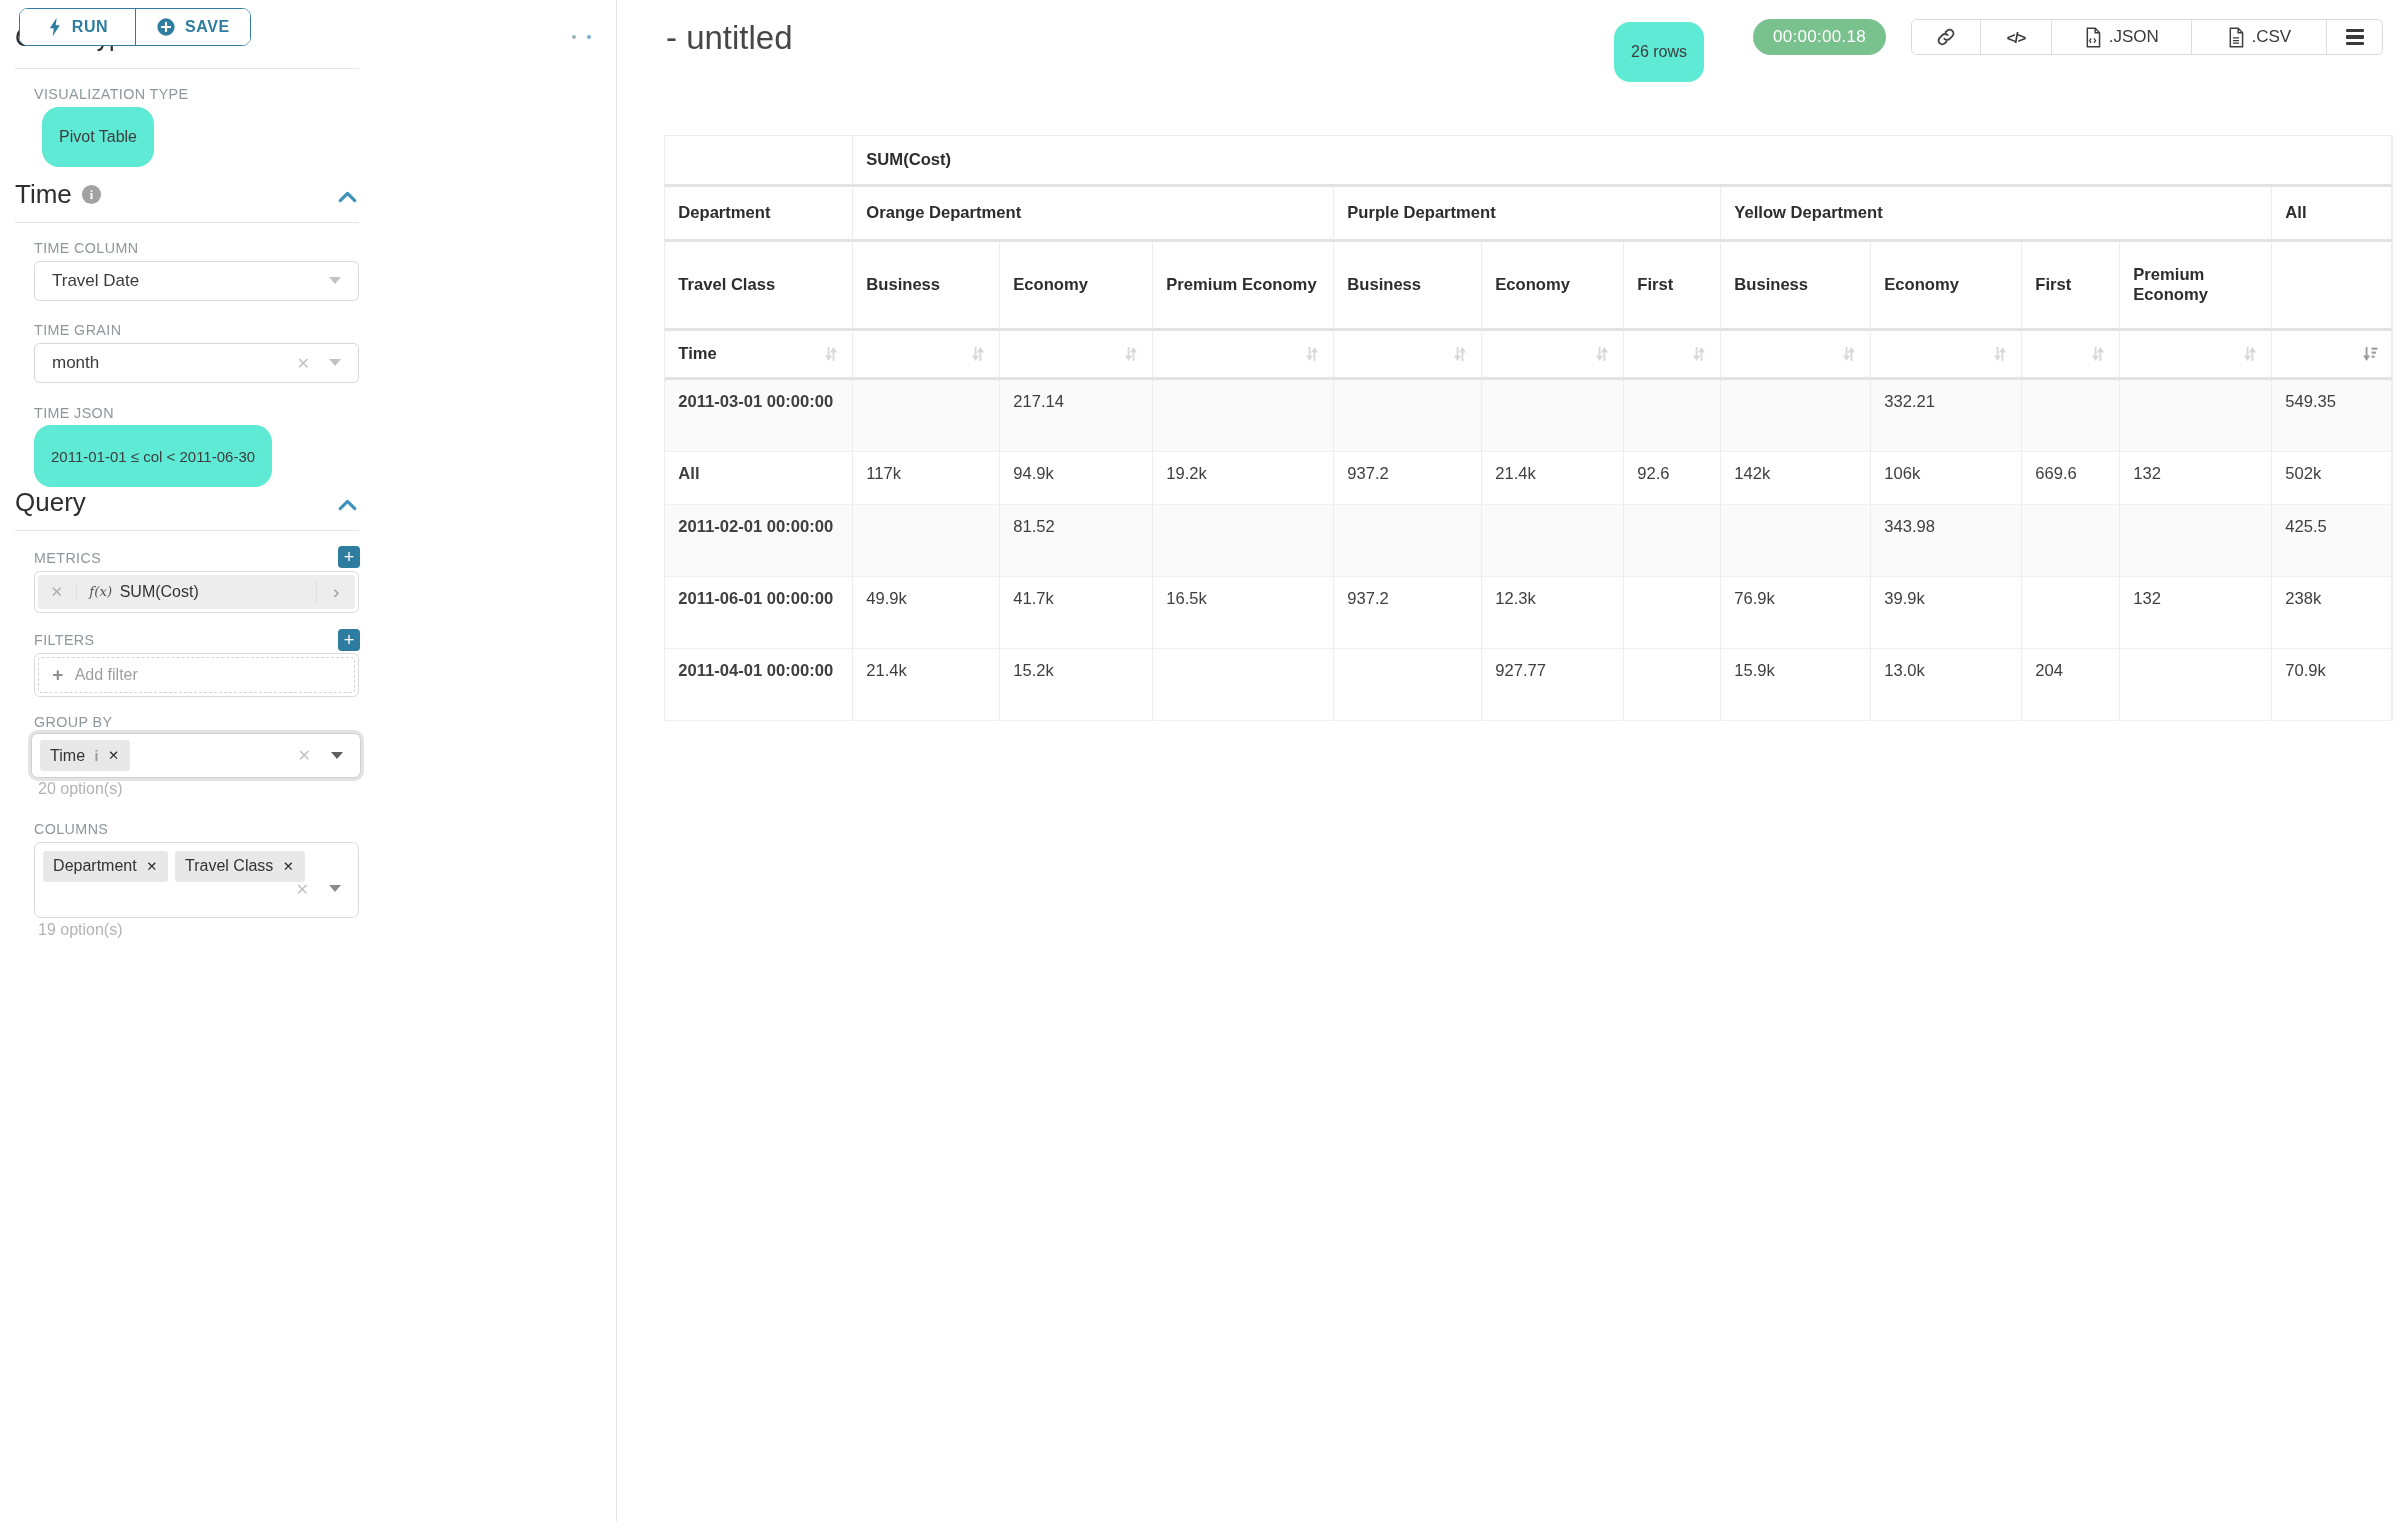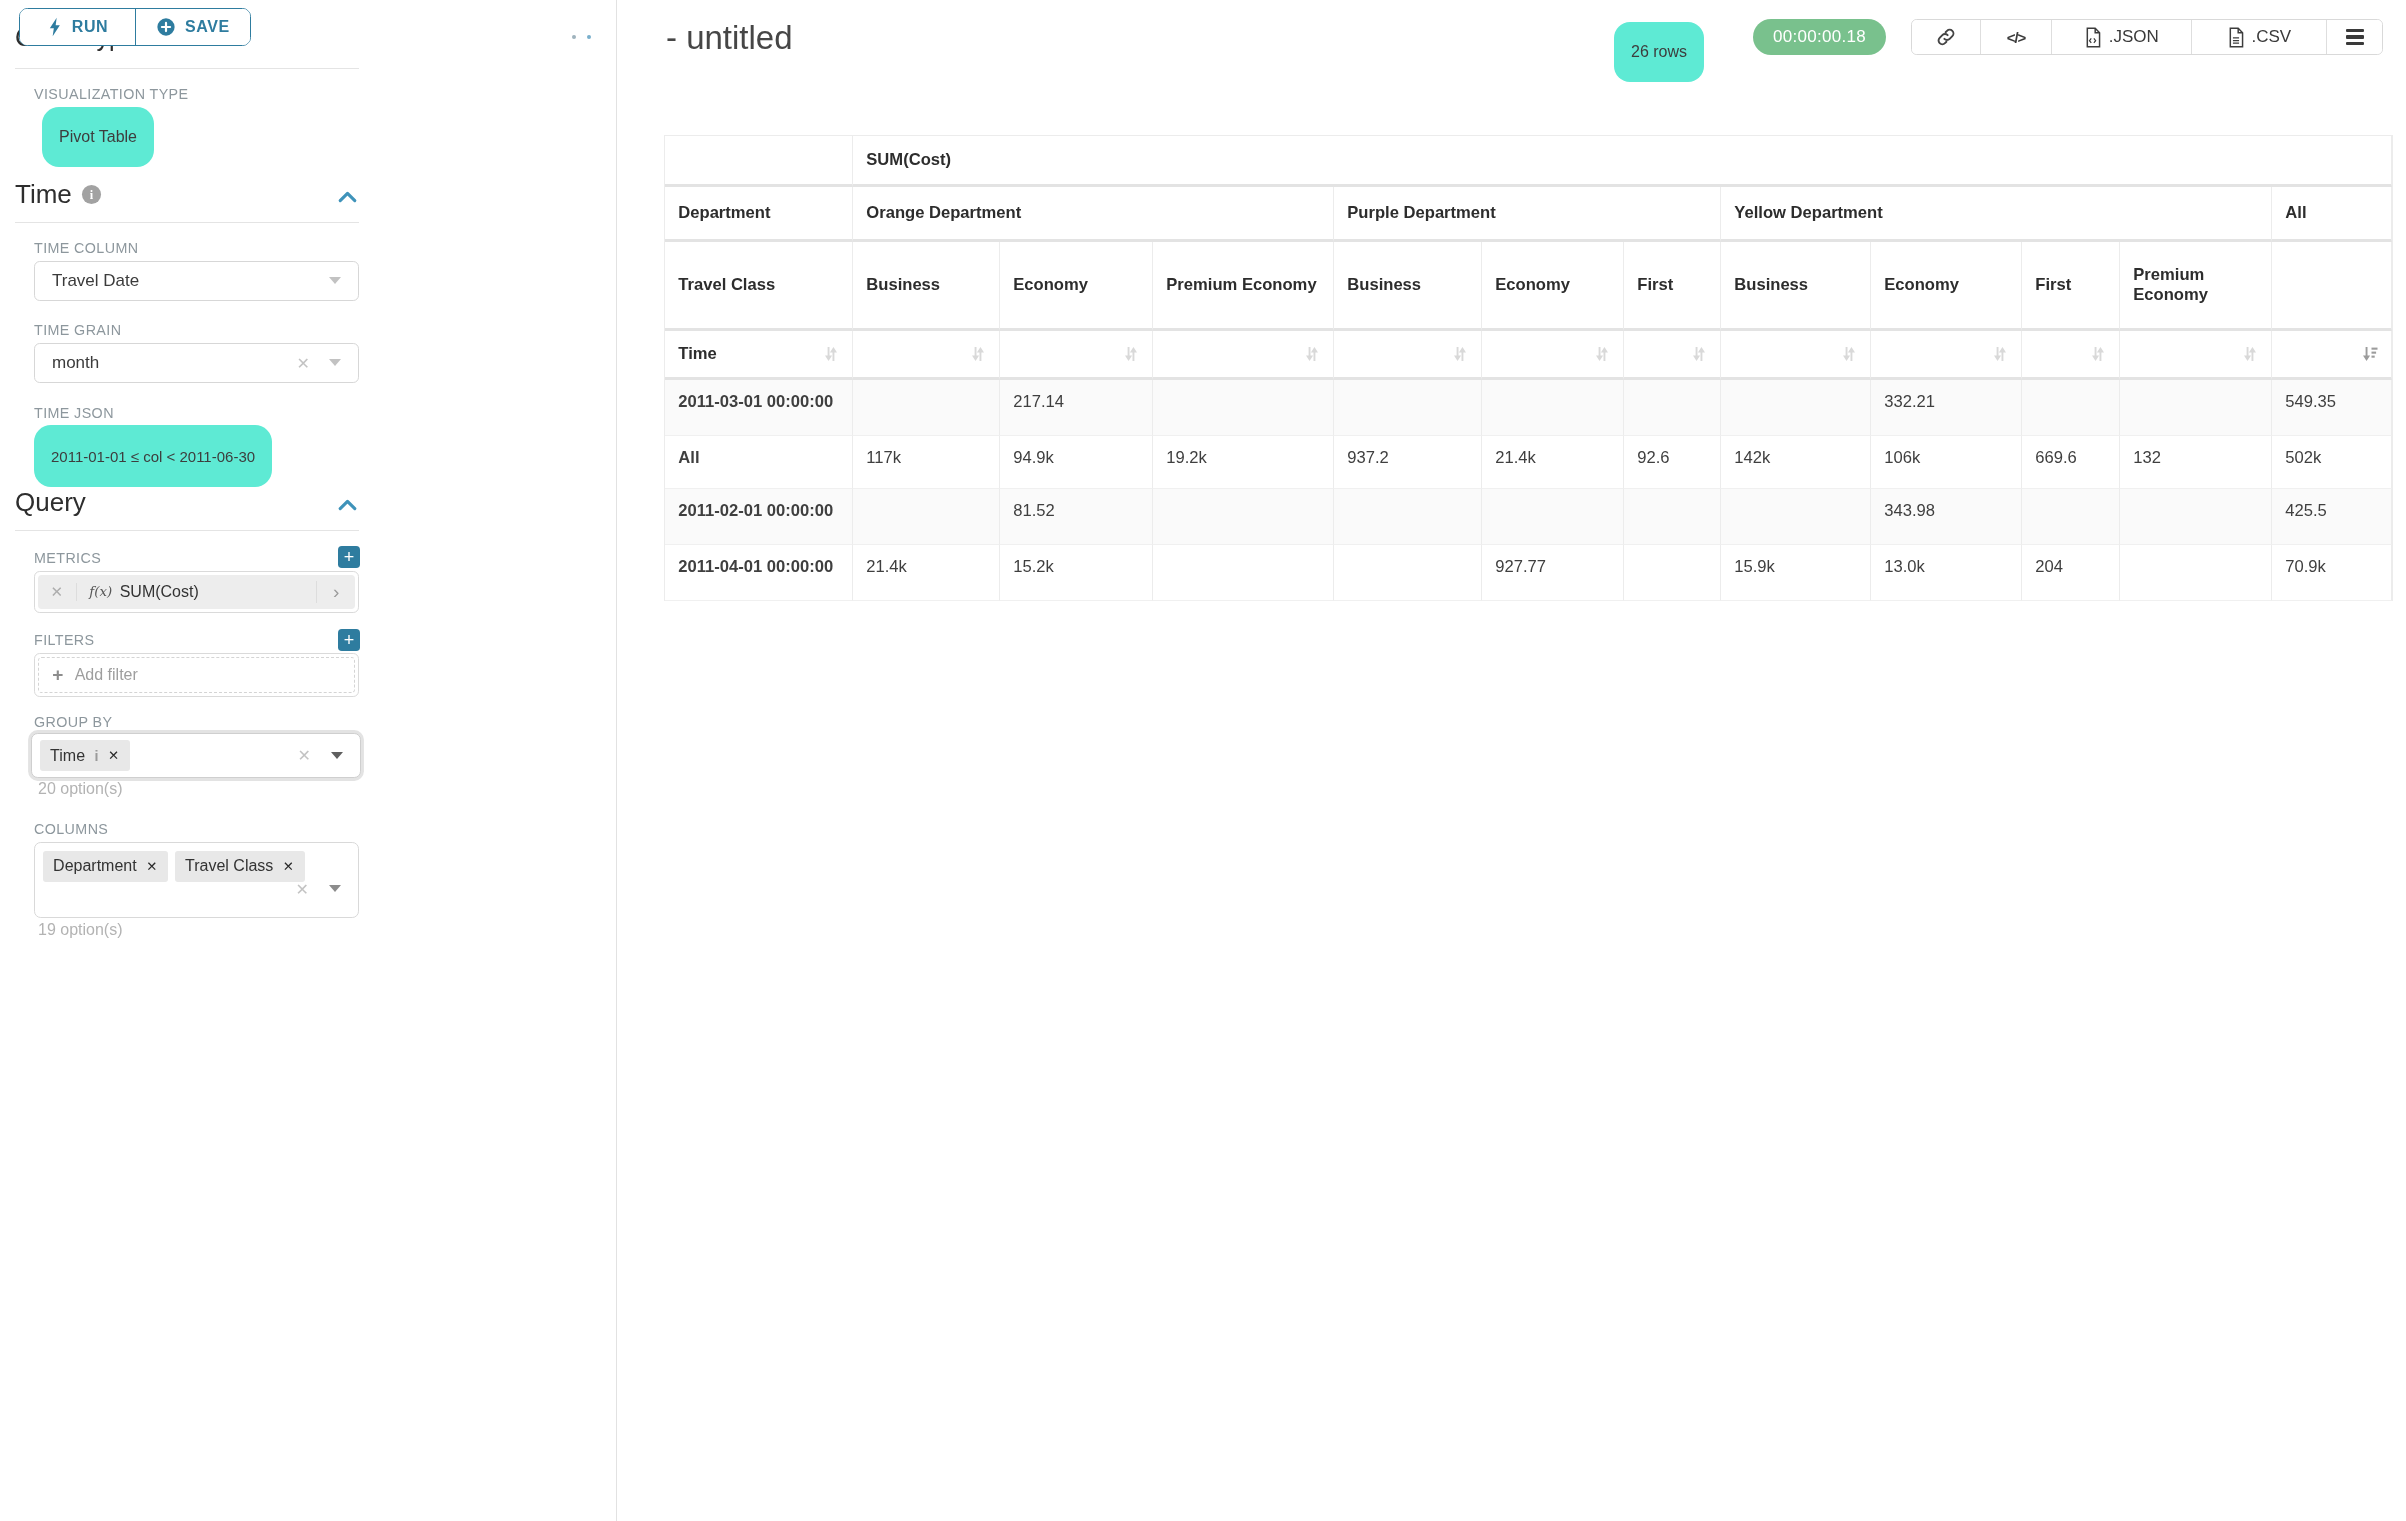--- a/index.html
+++ b/index.html
@@ -124,21 +124,21 @@
   }
   table.pivot th{font-weight:700;color:#2d2d2d;background:#fff;vertical-align:middle}
   tr.h1 th{height:51px;border-bottom:3.8px solid #e3e3e3}
   tr.h2 th{height:55px;border-bottom:3.8px solid #e3e3e3}
   tr.h3 th{height:89px;border-bottom:3.8px solid #e3e3e3}
   tr.h4 th{height:49px;border-bottom:3.8px solid #e3e3e3}
   tr.h4 .sortcell{display:flex;align-items:center;justify-content:space-between;padding:0;height:100%}
   tr.h4 th{padding:0 11.4px 0 13.3px}
   td.rowhead{font-weight:700;color:#2d2d2d}
   table.pivot td{color:#3f3f3f;vertical-align:top;padding-top:12.4px;border-bottom:1.9px solid #f0f0f0}
-  tr.data-row{height:56px}
+  tr.data-row{height:72px}
   tr.data-row.short{height:53px}
   tr.data-row.striped td{background:#fafafa}
   .sort-svg{display:block}
 </style>
 </head>
 <body>
 
 <div class="abs chart-type-heading">Chart Type</div>
 
 <div class="abs btn-group">
@@ -483,20 +483,34 @@
           <td></td>
           <td></td>
           <td></td>
           <td></td>
           <td>343.98</td>
           <td></td>
           <td></td>
           <td>425.5</td>
         </tr>
         <tr class="data-row">
+          <td class="rowhead">2011-06-01 00:00:00</td>
+          <td>49.9k</td>
+          <td>41.7k</td>
+          <td>16.5k</td>
+          <td>937.2</td>
+          <td>12.3k</td>
+          <td></td>
+          <td>76.9k</td>
+          <td>39.9k</td>
+          <td></td>
+          <td>132</td>
+          <td>238k</td>
+        </tr>
+        <tr class="data-row">
           <td class="rowhead">2011-04-01 00:00:00</td>
           <td>21.4k</td>
           <td>15.2k</td>
           <td></td>
           <td></td>
           <td>927.77</td>
           <td></td>
           <td>15.9k</td>
           <td>13.0k</td>
           <td>204</td>

